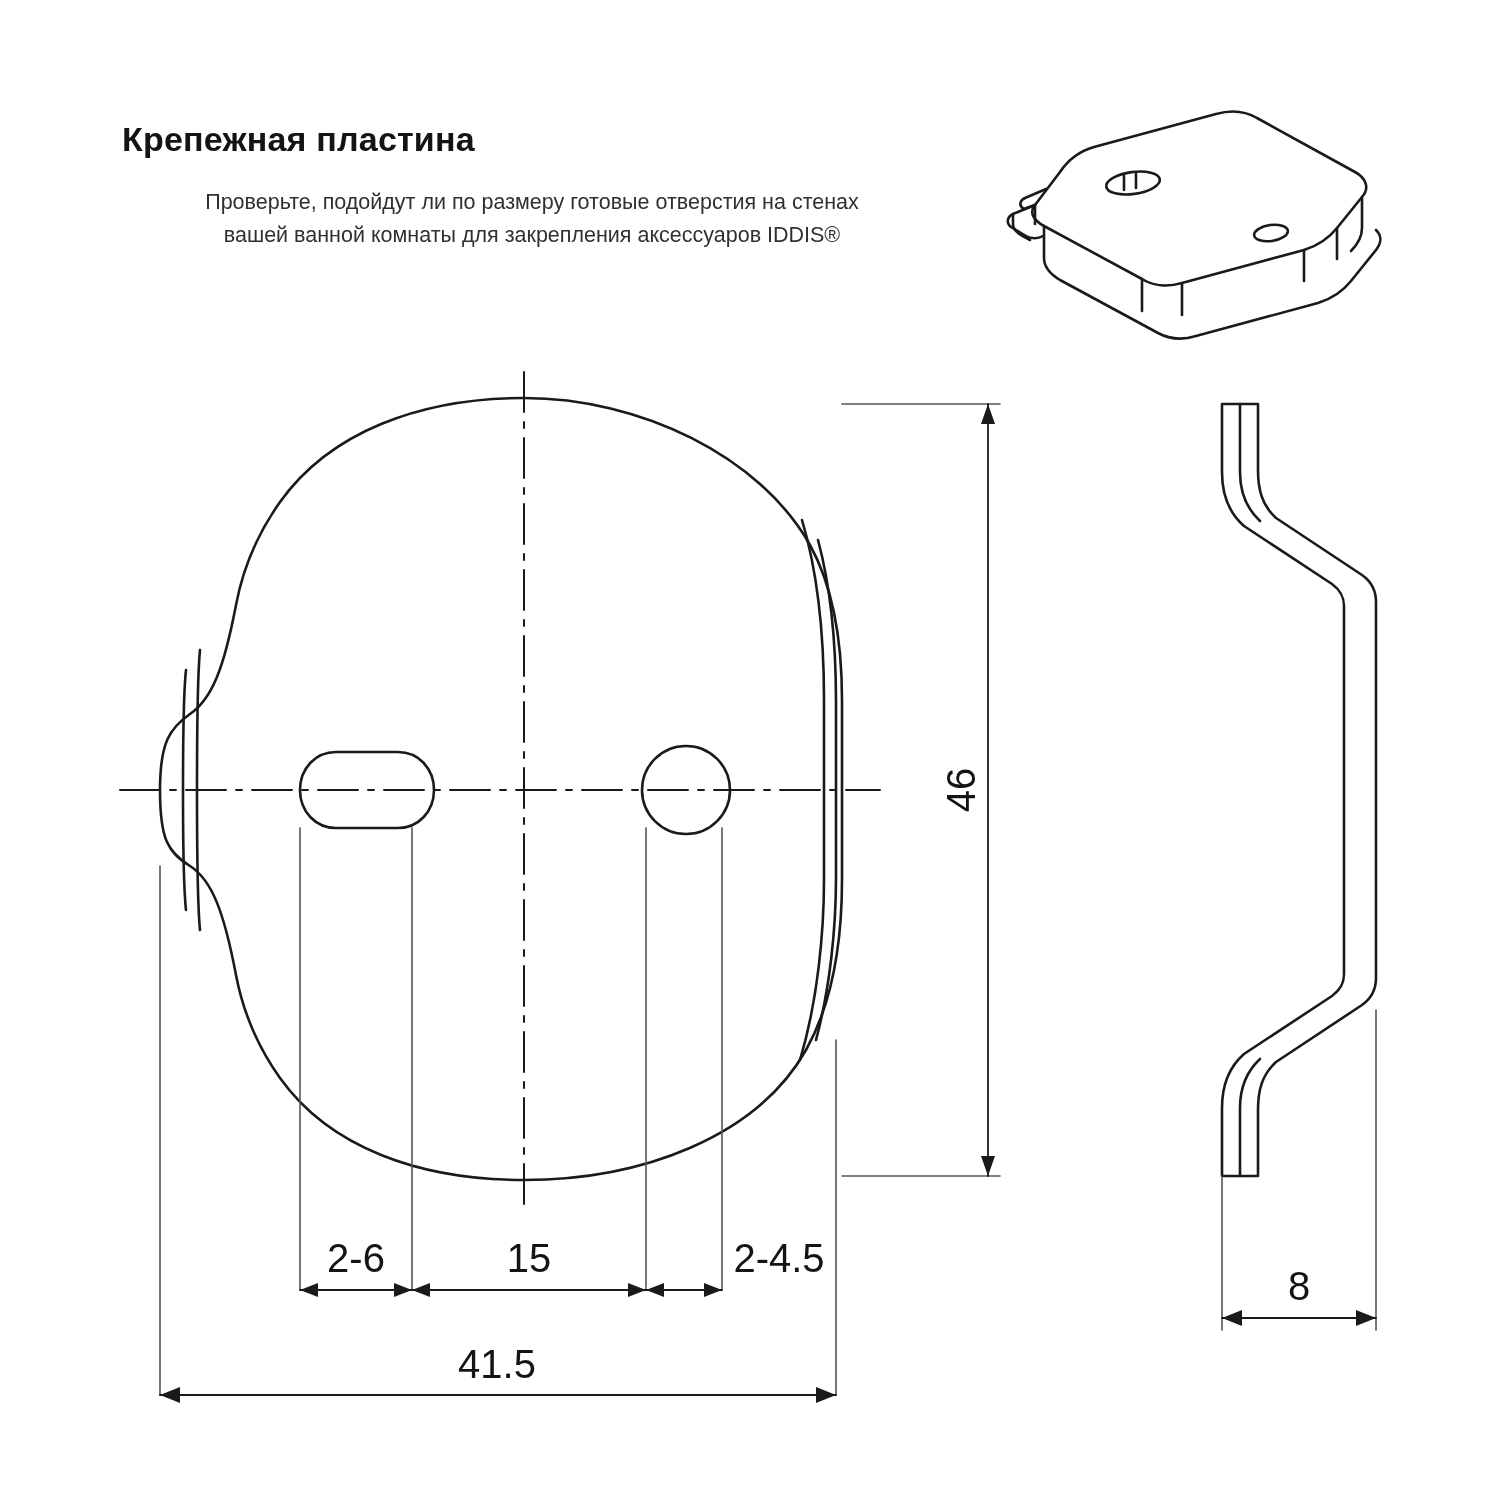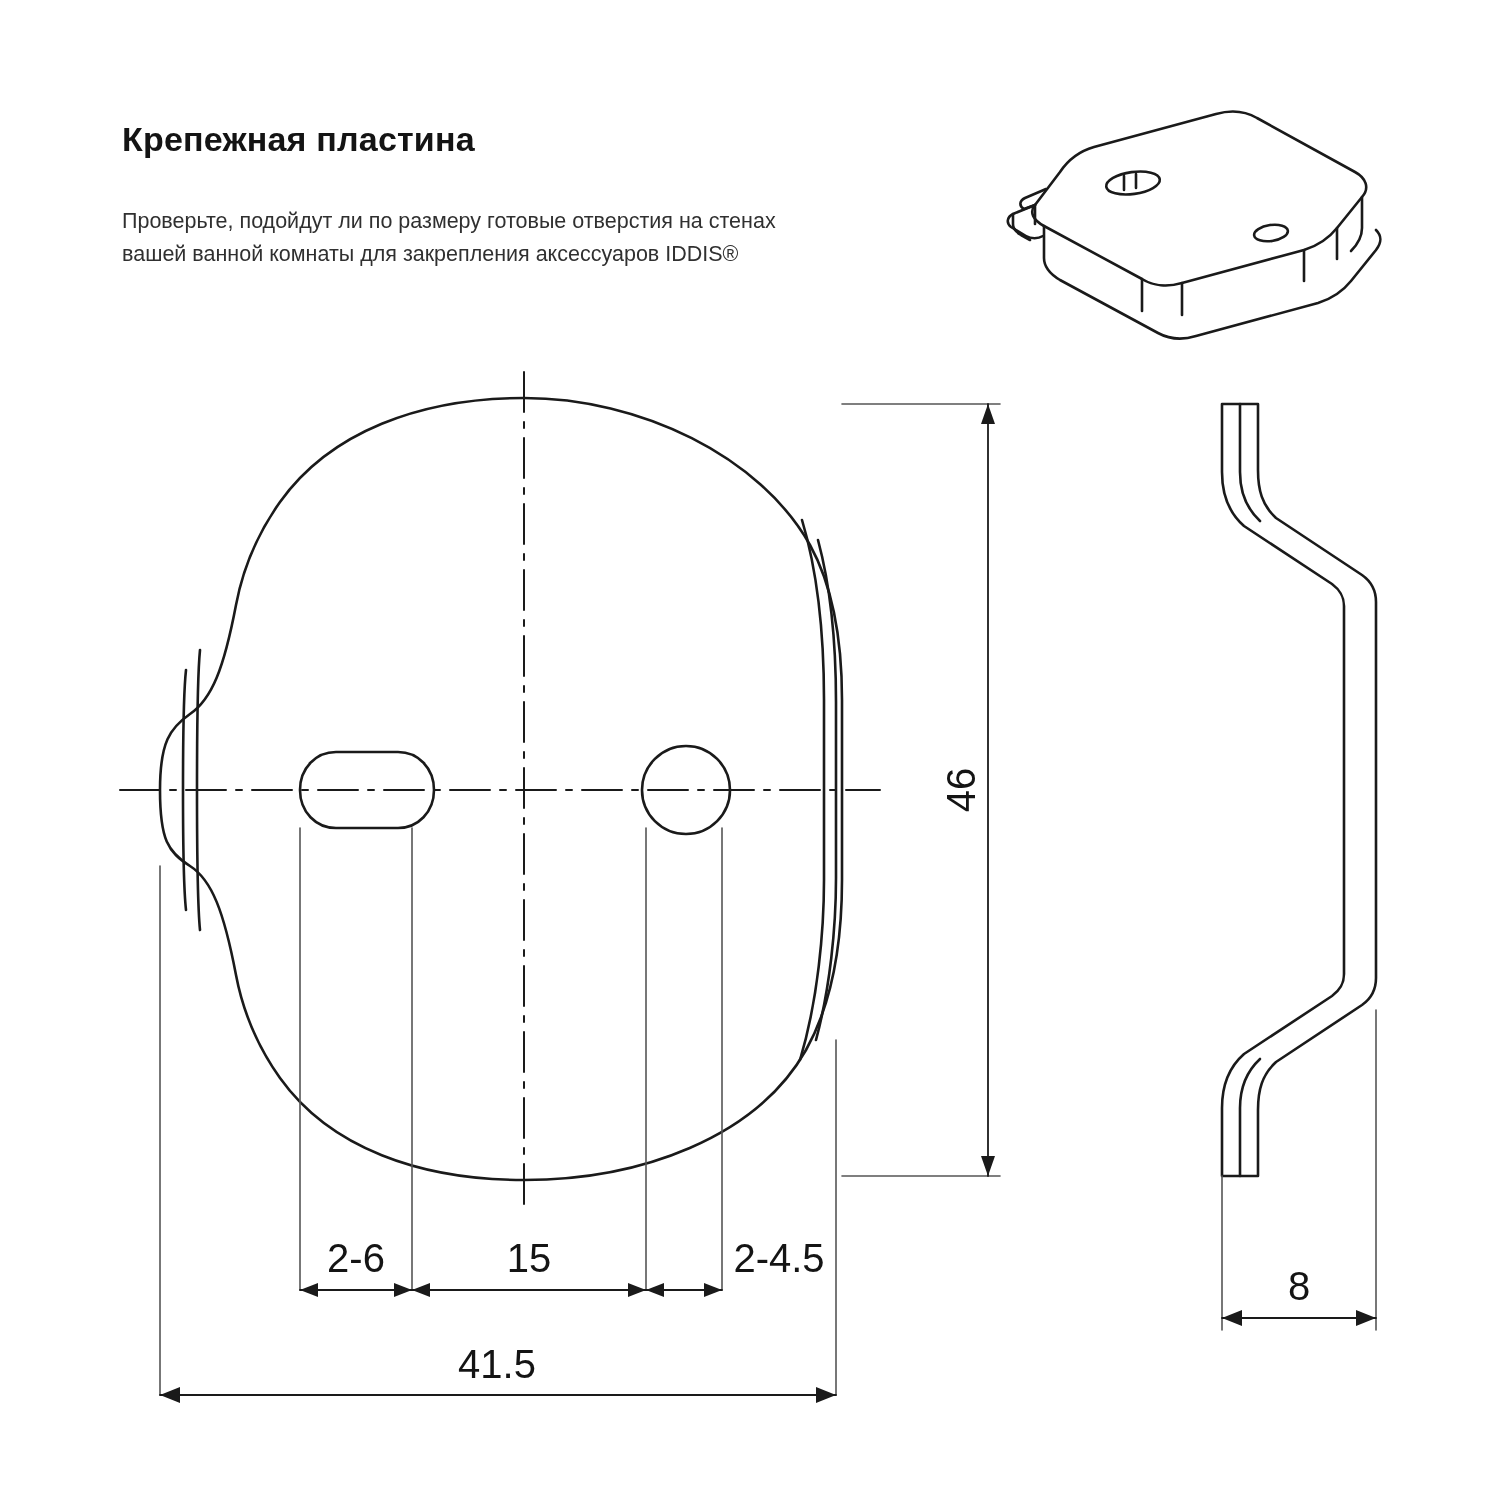--- a/index.html
+++ b/index.html
@@ -11,41 +11,41 @@
     width: 1500px;
     height: 1500px;
     position: relative;
     font-family: "Liberation Sans", sans-serif;
     color: #1a1a1a;
     overflow: hidden;
   }
   #root {
     position: absolute;
     inset: 0;
+    text-align: center;
   }
   .title {
     position: absolute;
     left: 122px;
     top: 120px;
     font-size: 34px;
     font-weight: bold;
     letter-spacing: 0.2px;
     color: #141414;
     white-space: nowrap;
   }
   .subtitle {
     position: absolute;
     left: 122px;
     top: 186px;
     font-size: 21.5px;
     line-height: 33px;
     color: #303030;
     width: 820px;
     white-space: pre-line;
-    margin-top: 19px;
   }
   svg.drawing {
     position: absolute;
     left: 0;
     top: 0;
     width: 1500px;
     height: 1500px;
   }
   .dim-text {
     font-family: "Liberation Sans", sans-serif;

